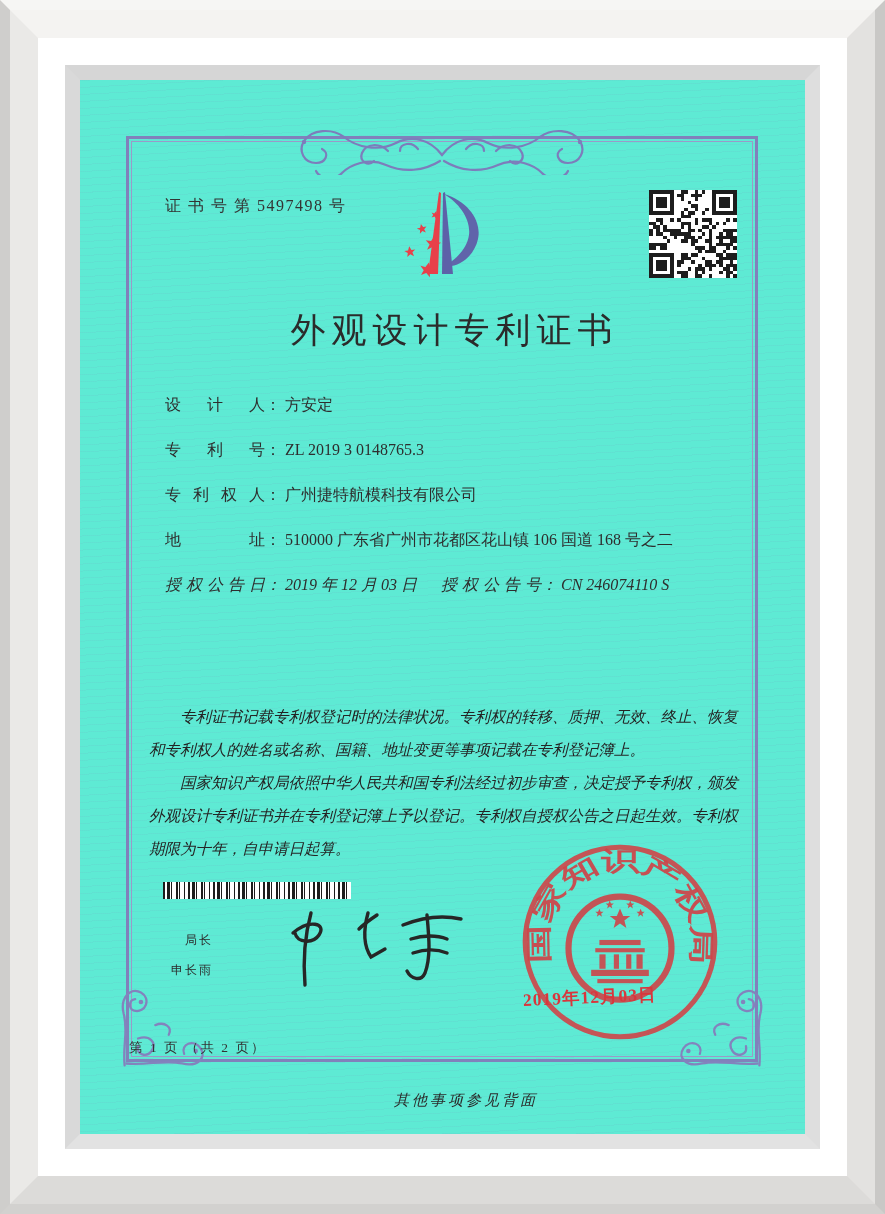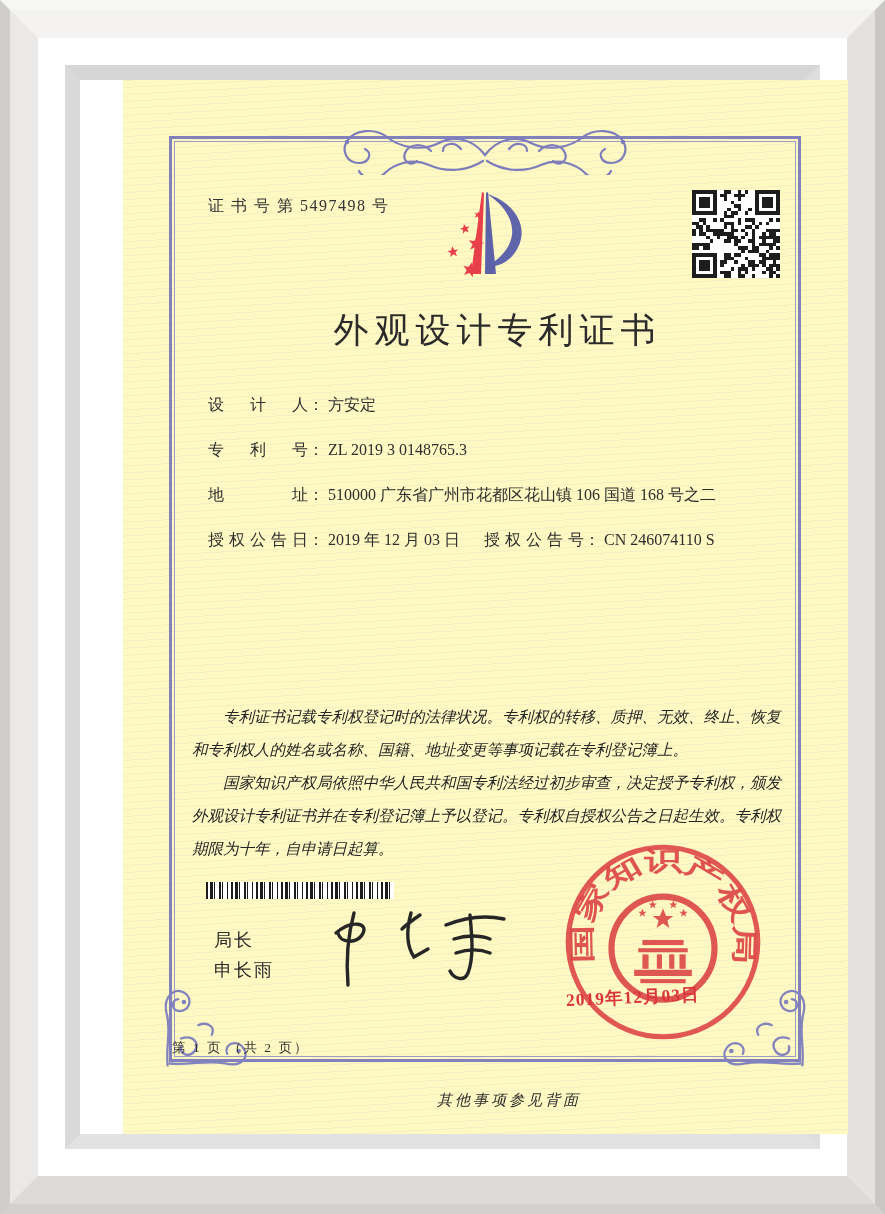--- a/index.html
+++ b/index.html
@@ -4,44 +4,44 @@
 <style>
   html,body{margin:0;padding:0;background:#ffffff;}
   *{box-sizing:border-box;}
   .stage{width:885px;height:1214px;position:relative;font-family:"Liberation Serif","DejaVu Serif",serif;color:#2e2e2e;}
   
   .frame{width:885px;height:1214px;border:10px solid;border-color:#f6f6f4 #c9c8c6 #d2d1cf #cfcecc;}
   .frame-face{width:100%;height:100%;border:28px solid;border-color:#f4f3f1 #e3e2e0 #dcdbd9 #eae9e7;}
   .mat{width:100%;height:100%;border:27px solid #ffffff;}
   .mat-shadow{width:100%;height:100%;border:15px solid;border-color:#d6d6d6 #dedede #e2e2e2 #d9d9d9;}
   
-  .paper{width:100%;height:100%;position:relative;background:#fef9c3;overflow:hidden;margin-left:43px;}
+  .paper{width:100%;height:100%;position:relative;background:#5eead4;overflow:hidden;}
   .paper::before{content:"";position:absolute;inset:0;pointer-events:none;
     background:repeating-linear-gradient(177deg, rgba(125,125,180,0.08) 0 1px, rgba(255,255,255,0) 1px 7px);}
   .cert-border{position:absolute;top:56px;left:46px;right:47px;bottom:72px;border:3px solid #8181bb;}
   .cert-border::before{content:"";position:absolute;inset:2px;border:1px solid #9a9ac8;}
   .cert-inner{position:absolute;inset:0;}
   .abs{position:absolute;}
   
   .cert-no{left:36px;top:57px;font-size:16px;letter-spacing:1.5px;color:#333;}
   .logo{left:50%;top:48px;transform:translateX(-50%);width:96px;height:92px;}
   .qr{top:51px;right:18px;width:88px;height:88px;background:#fff;}
   .title{left:0;right:0;top:168px;text-align:center;font-size:35px;letter-spacing:6px;color:#2b2b2b;font-weight:500;padding-left:25px;}
   .fields{left:36px;right:14px;top:256px;font-size:16px;}
   .field-row{height:45px;white-space:nowrap;}
   .f-label{display:inline-block;width:100px;text-align:justify;text-align-last:justify;vertical-align:top;}
   .f-colon{display:inline-block;margin-right:4px;}
-  .grant-row{position:relative;height:45px;white-space:nowrap;}
+  .grant-row{position:relative;height:45px;white-space:nowrap;font-style:italic;}
   .grant-second{position:absolute;left:276px;top:0;}
   .body-text{left:20px;right:12px;top:561px;font-size:15.5px;line-height:2.13;color:#242424;
     font-family:"Liberation Serif","DejaVu Serif",serif;}
   .body-text p{margin:0;text-indent:2em;font-style:italic;}
   .barcode{left:34px;top:743px;width:188px;height:17px;
     background:repeating-linear-gradient(90deg,#1c1c1c 0 2px,#fff 2px 4px,#1c1c1c 4px 7px,#fff 7px 8px,#1c1c1c 8px 9px,#fff 9px 13px,#1c1c1c 13px 15px,#fff 15px 16px,#1c1c1c 16px 17px,#fff 17px 21px,#1c1c1c 21px 22px,#fff 22px 25px);}
-  .signer{left:42px;top:786px;font-size:18px;line-height:30px;letter-spacing:2px;color:#2b2b2b;}
+  .signer{left:42px;top:786px;font-size:12px;line-height:30px;letter-spacing:2px;color:#2b2b2b;text-align:right;}
   .signature{left:146px;top:760px;width:196px;height:96px;}
   .seal{left:388px;top:700px;width:206px;height:206px;opacity:.92;}
   .seal-date{left:394px;top:846px;font-size:17.5px;color:#d9363c;letter-spacing:1px;transform:rotate(-2.5deg);font-weight:bold;}
   .page-note{left:0;right:0;top:900px;text-align:left;font-size:13.5px;letter-spacing:2px;color:#333;}
   .back-note{position:absolute;left:0;right:0;bottom:24px;text-align:center;font-size:15px;letter-spacing:3px;color:#2b2b2b;font-style:italic;padding-left:47px;}
   
   .fl{position:absolute;pointer-events:none;}
   .fl-top{left:50%;top:-26px;transform:translateX(-50%);width:310px;height:62px;}
   .fl-bl{left:-14px;bottom:-16px;width:96px;height:96px;}
   .fl-br{right:-14px;bottom:-16px;width:96px;height:96px;transform:scaleX(-1);}
@@ -121,20 +121,23 @@
                 </div>
 
                 <div class="abs title">外观设计专利证书</div>
 
                 <div class="abs fields">
                   <div class="field-row">
                     <span class="f-label">设计人</span><span class="f-colon">：</span><span>方安定</span>
                   </div>
                   <div class="field-row">
                     <span class="f-label">专利号</span><span class="f-colon">：</span><span>ZL 2019 3 0148765.3</span>
+                  </div>
+                  <div class="field-row">
+                    <span class="f-label">专利权人</span><span class="f-colon">：</span><span>广州捷特航模科技有限公司</span>
                   </div>
                   <div class="field-row">
                     <span class="f-label">地址</span><span class="f-colon">：</span><span>510000 广东省广州市花都区花山镇 106 国道 168 号之二</span>
                   </div>
                   <div class="grant-row">
                     <span>
                       <span class="f-label">授权公告日</span><span class="f-colon">：</span><span>2019 年 12 月 03 日</span>
                     </span>
                     <span class="grant-second">
                       <span class="f-label">授权公告号</span><span class="f-colon">：</span><span>CN 246074110 S</span>

